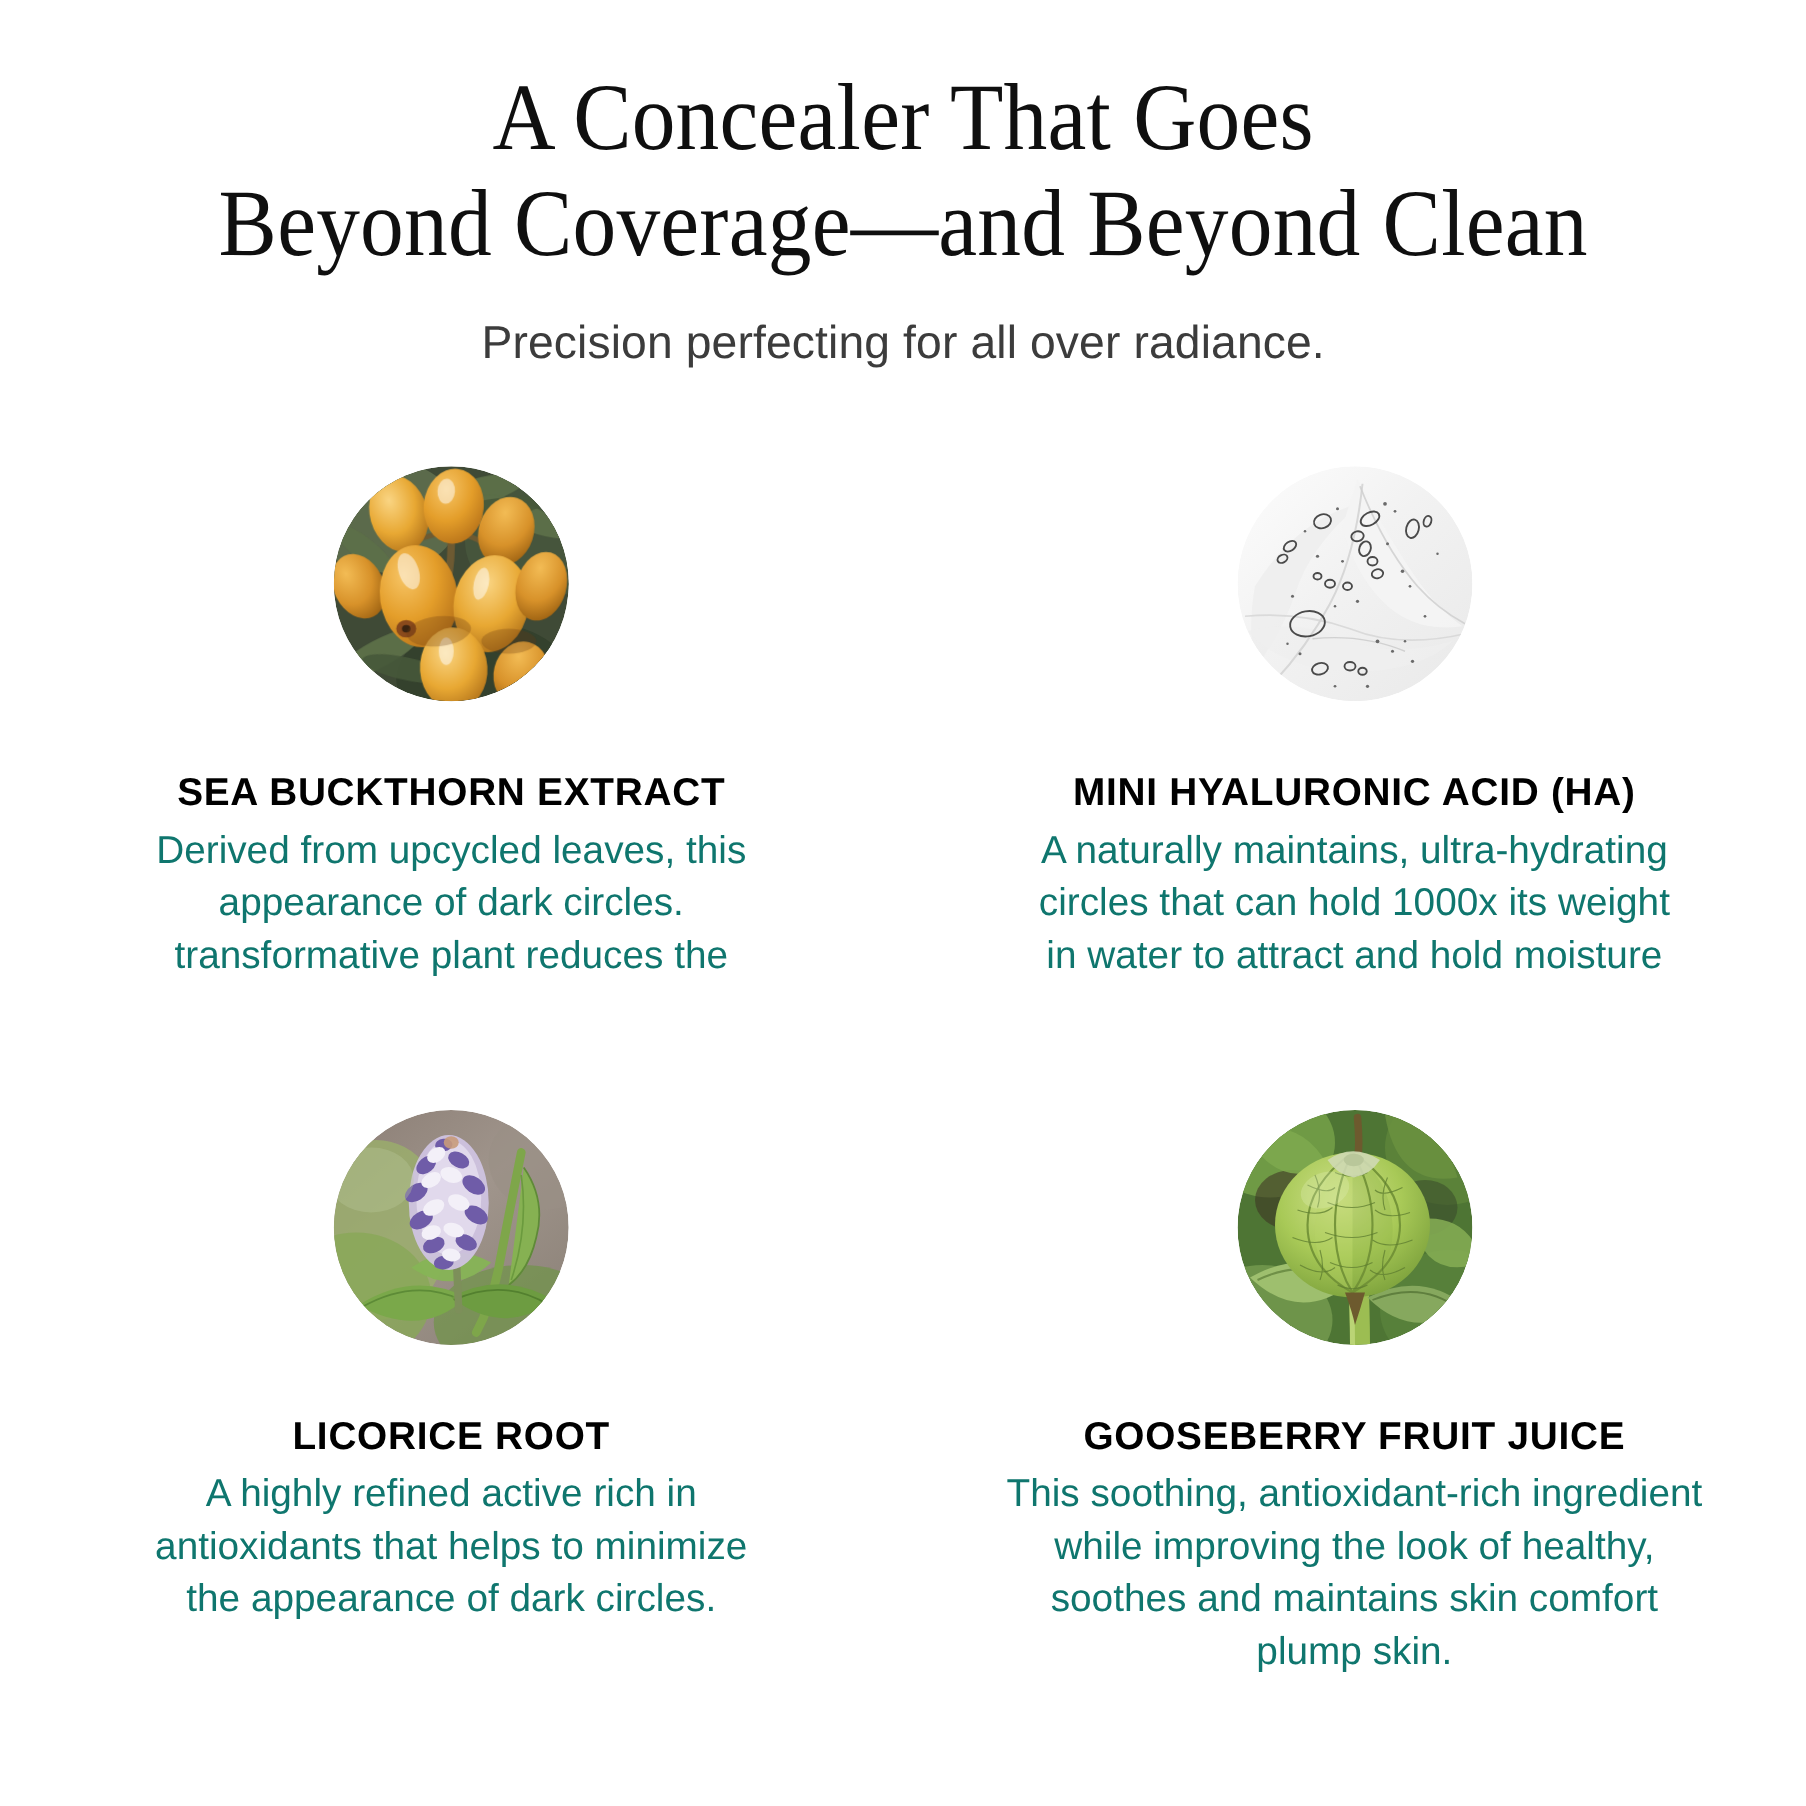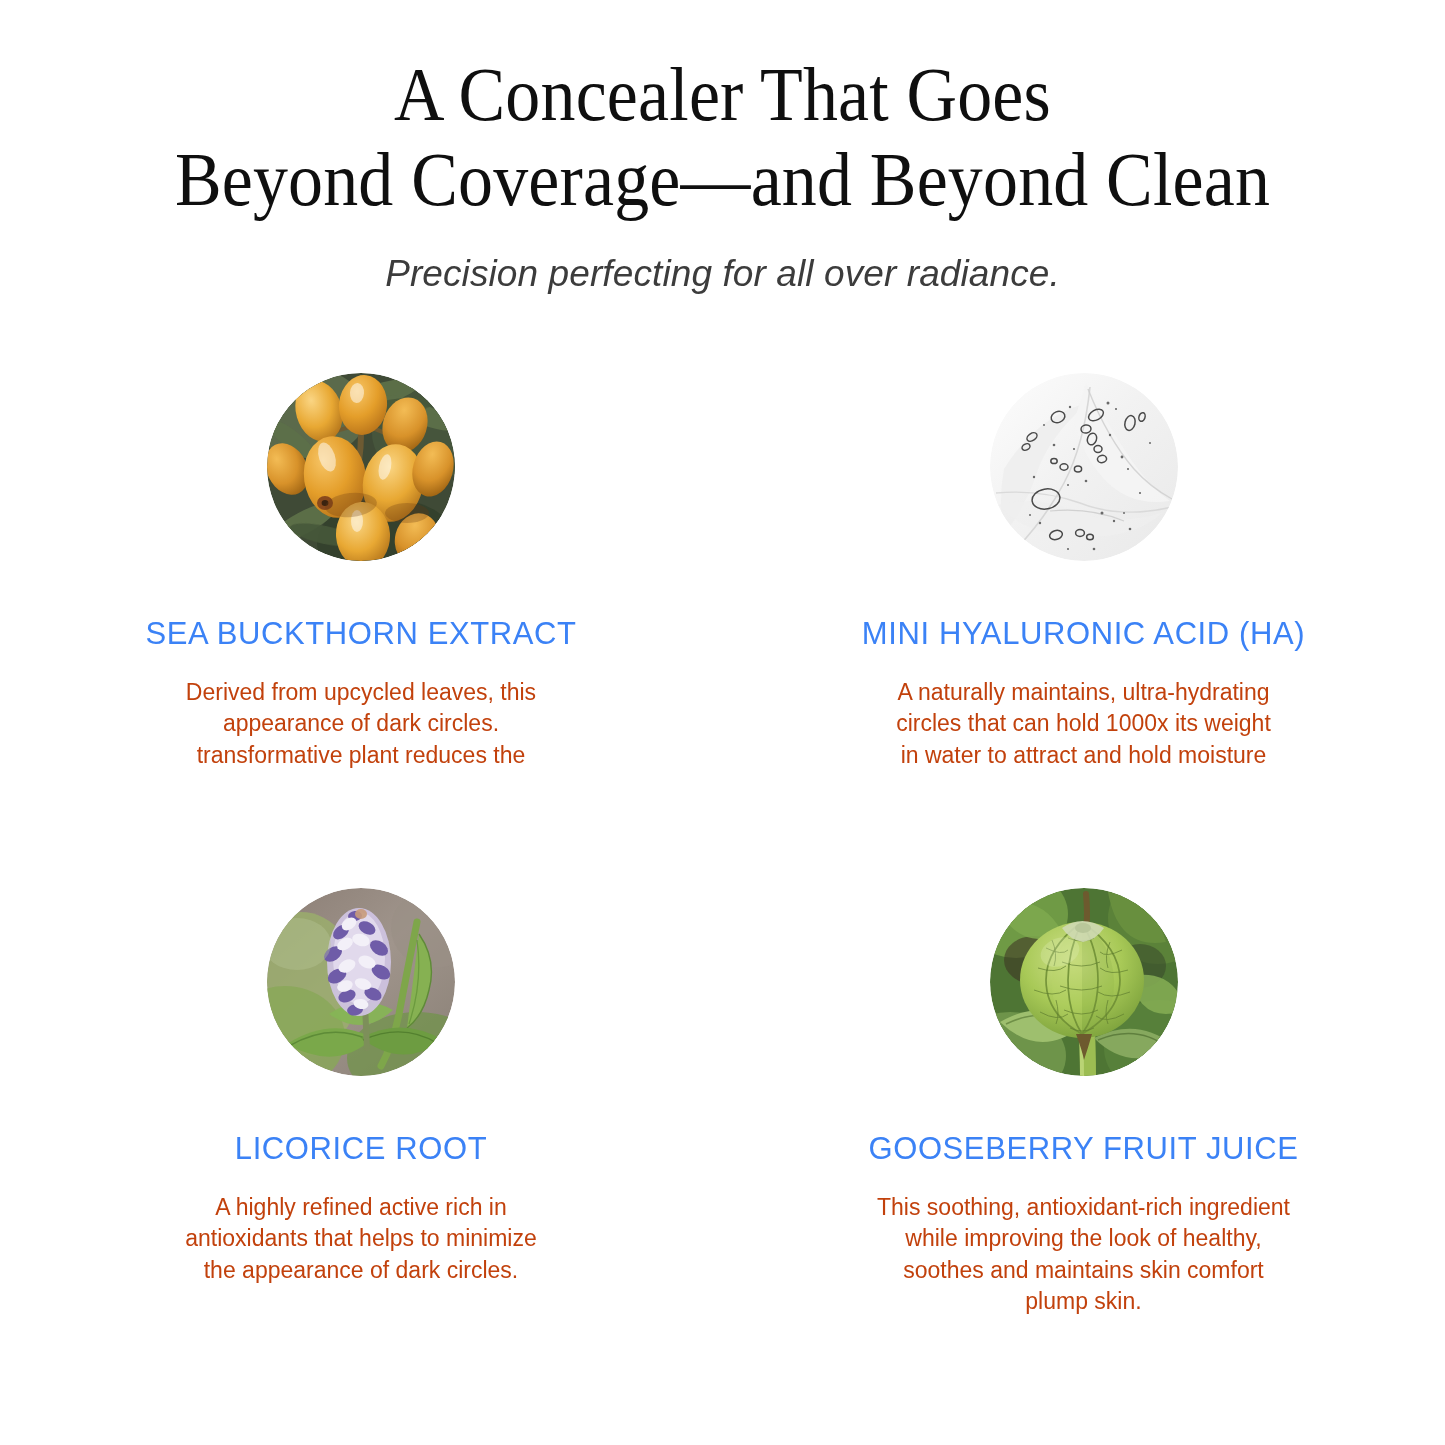--- a/index.html
+++ b/index.html
@@ -41,21 +41,20 @@
     display: block;
     white-space: nowrap;
   }
   .subheadline {
     margin: 30px 0 0 0;
     font-size: 37px;
     font-weight: 400;
     color: #3c3c3c;
     letter-spacing: 0.1px;
     line-height: 1.2;
-    font-style: italic;
   }
 
   
   .grid {
     position: absolute;
     top: 355px;
     left: 0;
     width: 1445px;
     display: grid;
     grid-template-columns: 722px 723px;
@@ -75,31 +74,31 @@
     border-radius: 50%;
     overflow: hidden;
     background: #ffffff;
     flex: 0 0 auto;
   }
   .thumb svg { display: block; width: 188px; height: 188px; }
 
   .card-title {
     margin-top: 57px;
     font-size: 31px;
-    font-weight: 400;
-    color: #3b82f6;
+    font-weight: 700;
+    color: #000000;
     letter-spacing: 0.6px;
     text-align: left;
     line-height: 1;
   }
   .card-body {
-    margin-top: 28px;
-    font-size: 23px;
+    margin-top: 10px;
+    font-size: 31px;
     font-weight: 400;
-    color: #c2410c;
+    color: #0f766e;
     text-align: center;
     line-height: 1.36;
     max-width: 560px;
   }
   .card-body .bline { display: block; white-space: nowrap; }
 </style>
 </head>
 <body>
 
 <div class="page">

